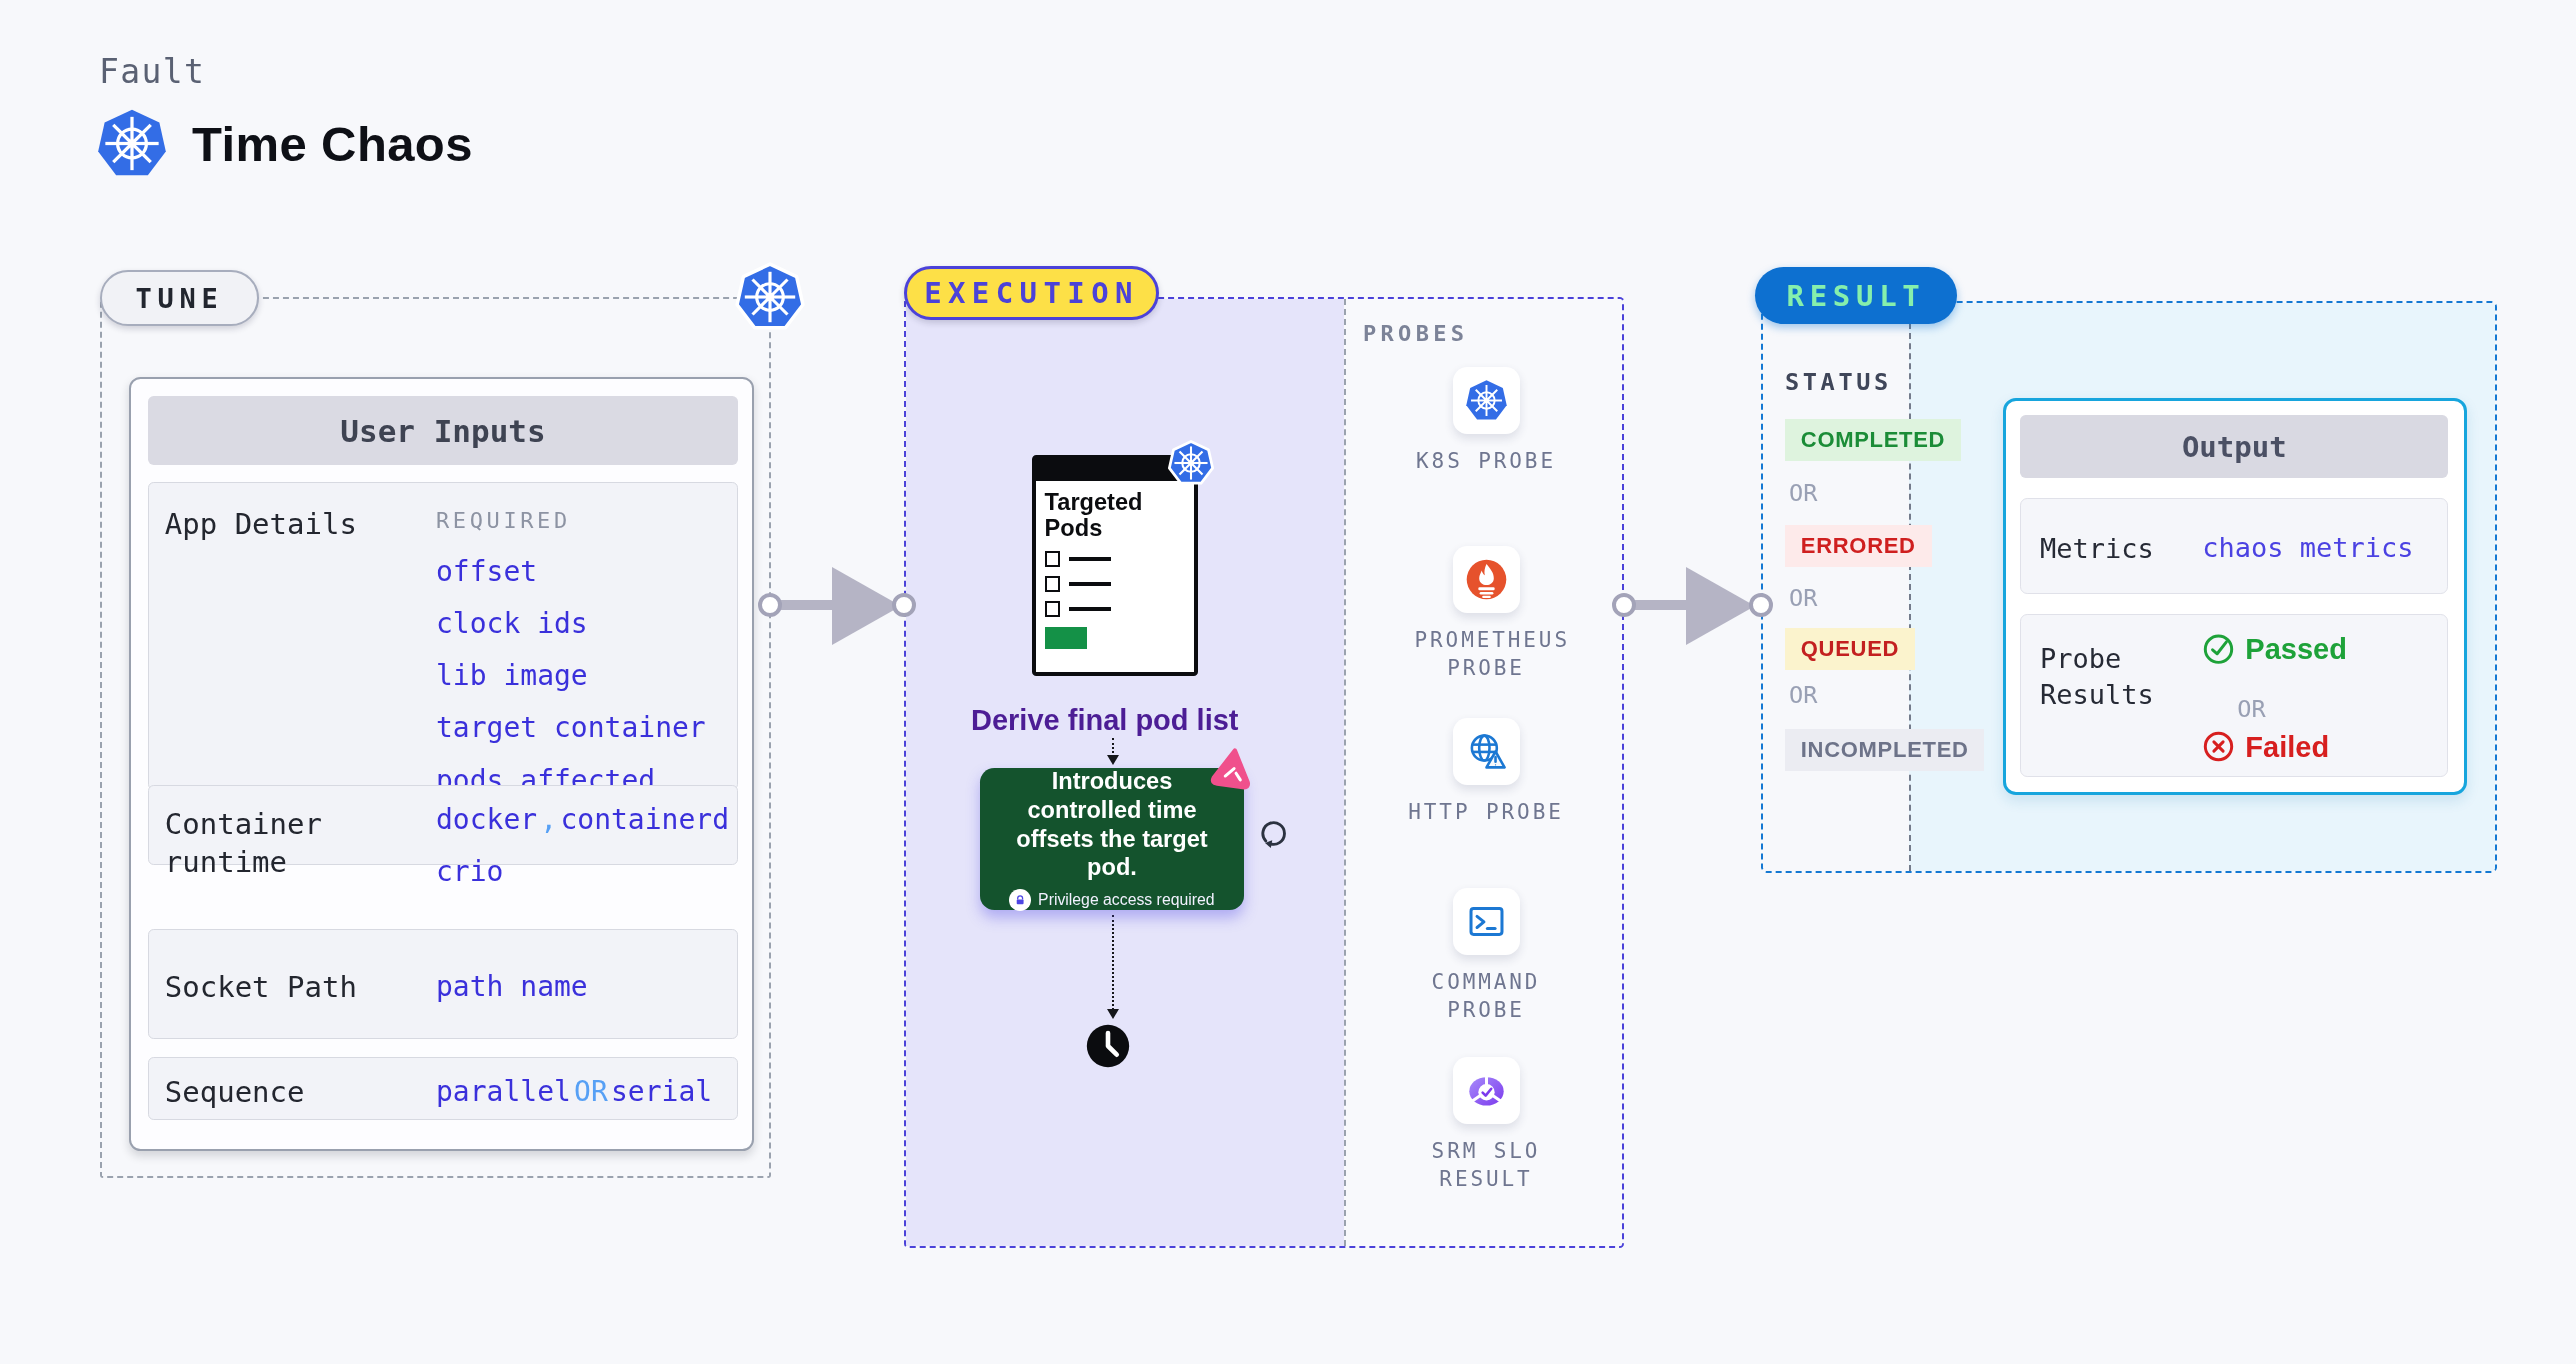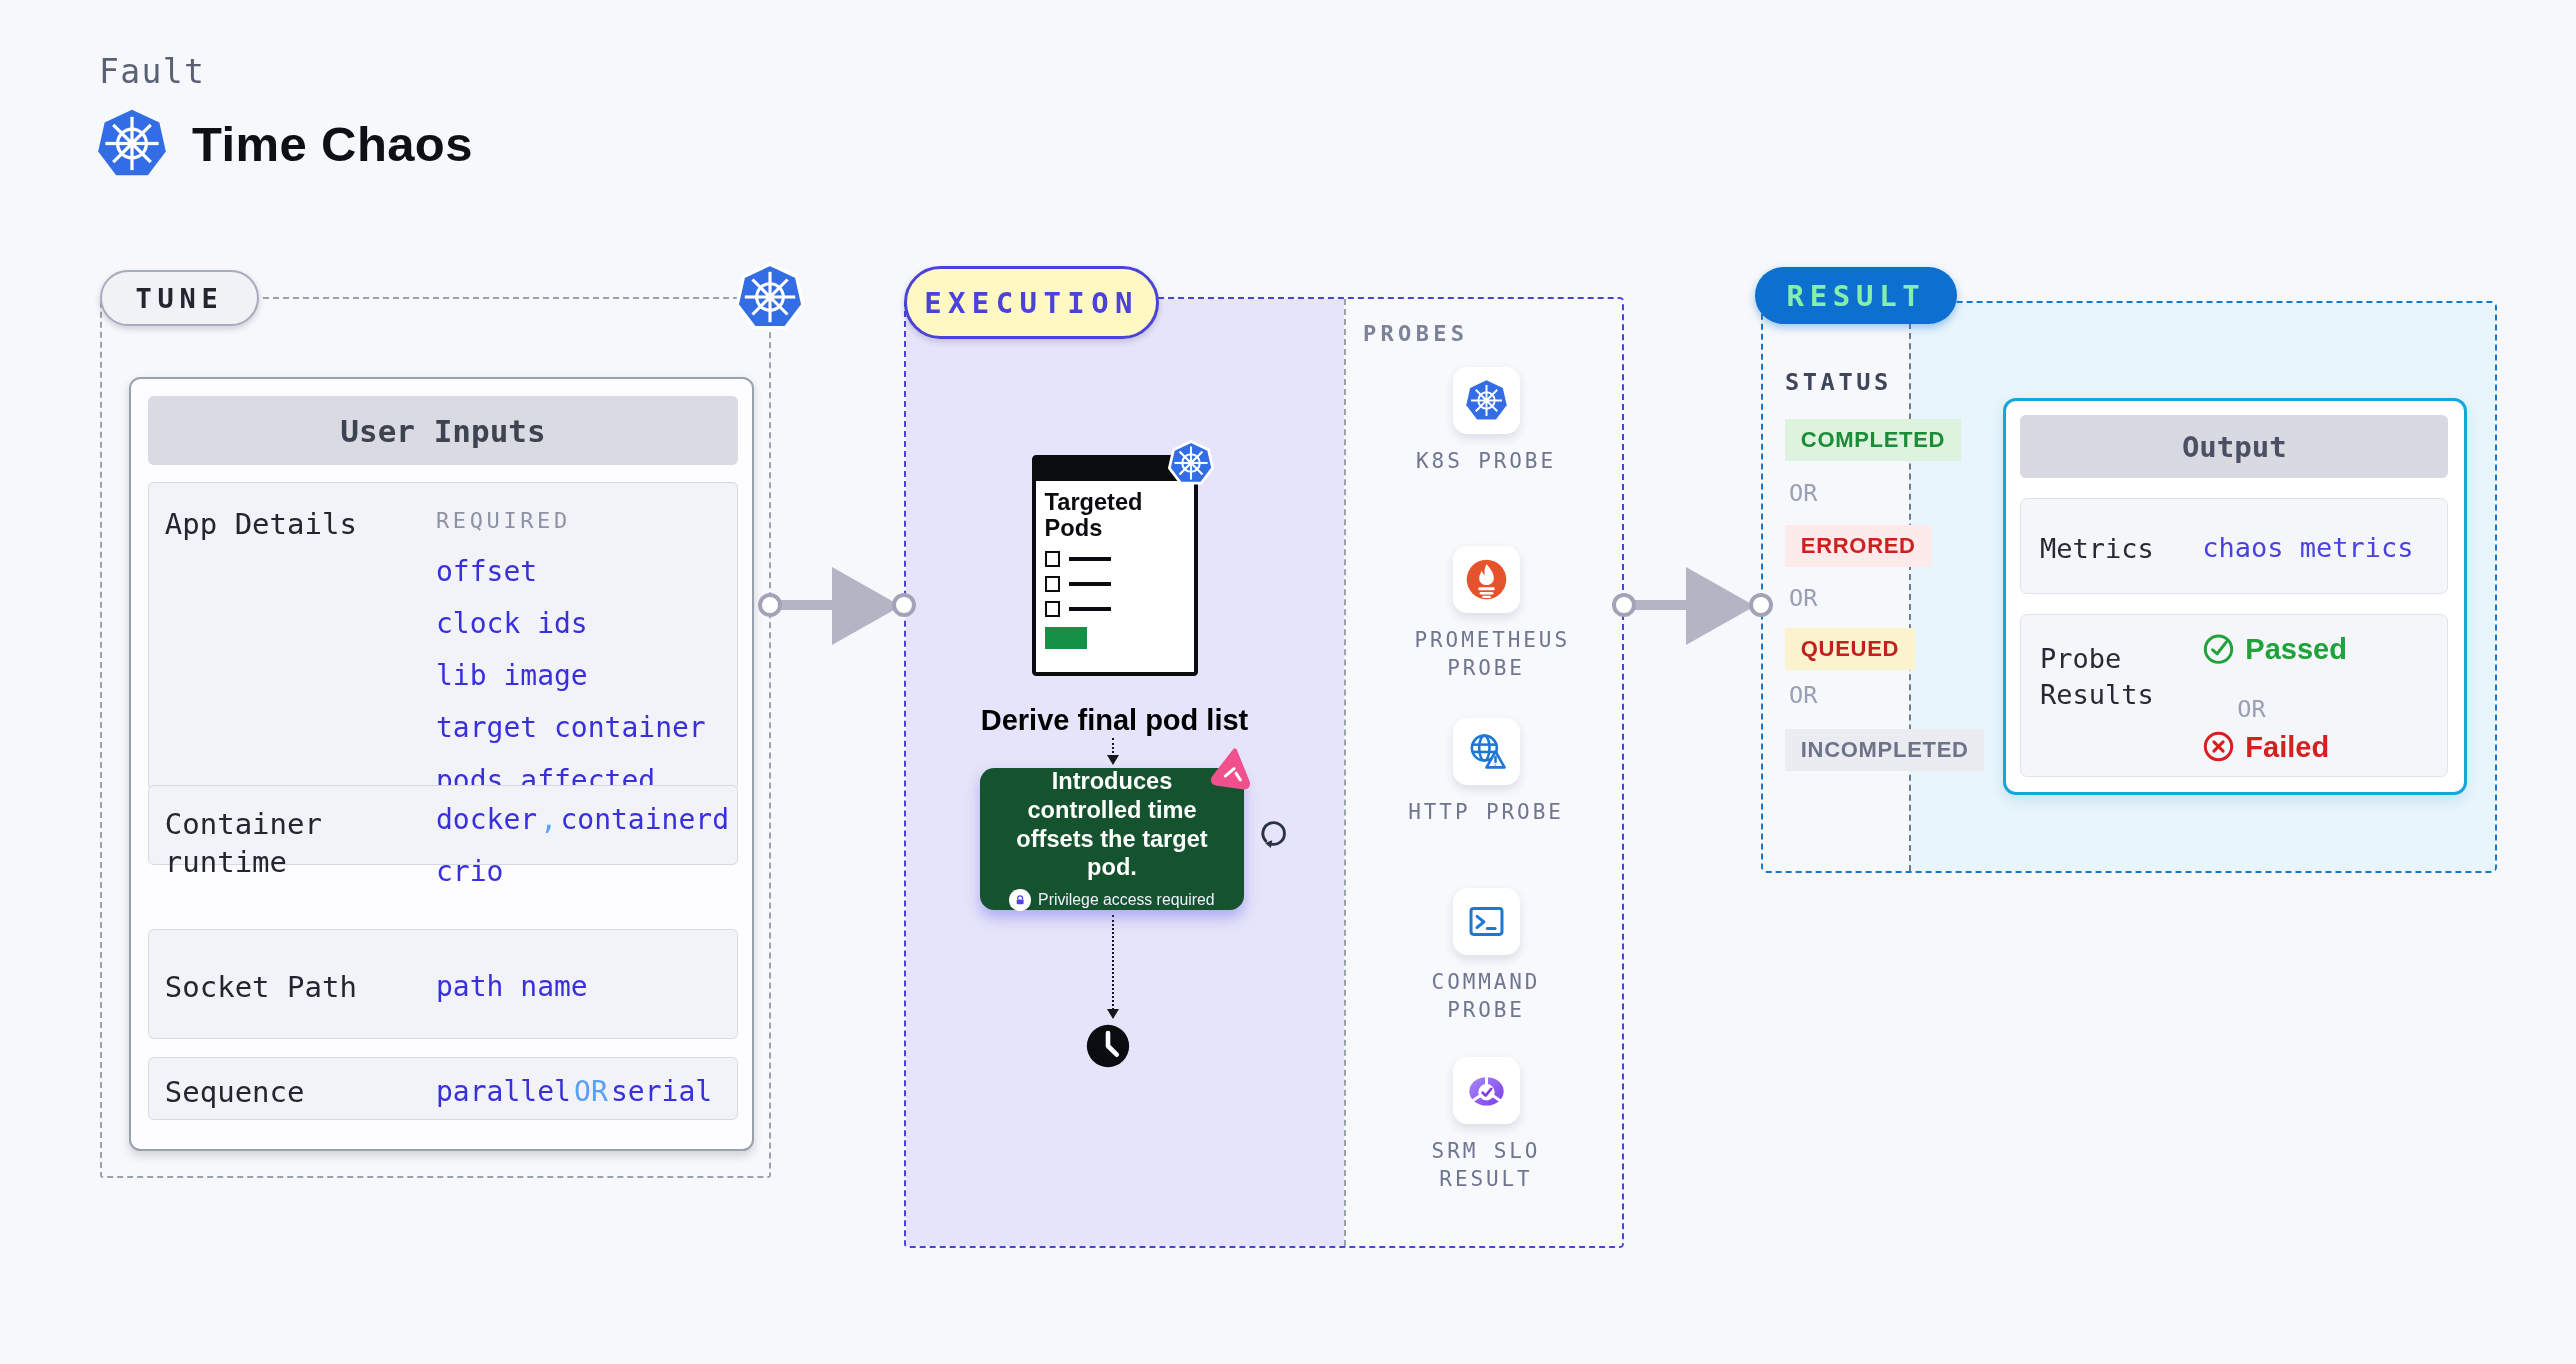--- a/index.html
+++ b/index.html
@@ -27,21 +27,21 @@
   .eyebrow{left:99px;top:52px;font:500 33px var(--mono);color:#5a6173;letter-spacing:1.4px;}
   .logo-hdr{left:96px;top:106px;width:72px;height:75px;}
   .page-title{left:192px;top:106px;height:75px;display:flex;align-items:center;
     font:bold 49px var(--sans);color:#0e1016;letter-spacing:0.4px;}
 
   
   .badge{display:flex;align-items:center;justify-content:center;border-radius:43px;
     font-family:var(--mono);font-weight:bold;z-index:6;box-shadow:0 2.9px 6.4px rgba(25,30,60,.18);}
   .badge-tune{left:100px;top:270px;width:159px;height:56px;background:#f1f2f6;
     border:2.9px solid #a7adbd;color:#22262f;font-size:27px;letter-spacing:5.7px;}
-  .badge-exec{left:904px;top:266px;width:255px;height:73px;background:#fef9c3;
+  .badge-exec{left:904px;top:266px;width:255px;height:54px;background:#fde047;
     border:3.6px solid var(--indigo);color:var(--indigo);font-size:29px;letter-spacing:6.4px;}
   .badge-result{left:1755px;top:267px;width:202px;height:57px;background:var(--resblue);
     border:none;color:#86efac;font-size:29px;letter-spacing:5.7px;box-shadow:0 3.6px 8.6px rgba(13,112,208,.38);}
 
   
   .tune-box{left:100px;top:297px;width:671px;height:881px;border:2.1px dashed var(--graydash);border-radius:2.9px;}
   .k8s-corner{left:735px;top:262px;width:70px;height:70px;z-index:7;}
   .ui-card{left:129px;top:377px;width:625px;height:774px;background:#fdfdff;
     border:2.1px solid #99a0ae;border-radius:11.5px;box-shadow:0 4.3px 10px rgba(20,24,40,.16);z-index:2;}
   .panel-head{position:absolute;left:17px;top:17px;width:590px;height:69px;background:#dadae3;border-radius:5.7px;
@@ -65,21 +65,21 @@
     border-left:2.1px dashed var(--graydash);}
   .pods-fig{left:1032px;top:455px;width:166px;height:221px;background:#fff;border:4.3px solid #0b0c0f;border-radius:4.3px;z-index:2;}
   .pods-bar{position:absolute;left:-0.7px;top:-0.7px;width:159px;height:23px;background:#0b0c0f;}
   .pods-k8s{position:absolute;right:-20px;top:-18.6px;width:46px;height:46px;}
   .pods-body{position:absolute;left:8.6px;top:30px;width:143px;}
   .pods-title{font:bold 23.6px var(--sans);color:#0b0c0f;line-height:1.12;}
   .cb-row{display:flex;align-items:center;gap:8.6px;margin-top:9.3px;}
   .cb{width:15.8px;height:15.8px;border:2.9px solid #0b0c0f;background:#fff;}
   .cb-line{width:42px;height:3.6px;background:#0b0c0f;}
   .green-btn{width:42px;height:21.5px;background:#149147;margin-top:10px;}
-  .step-label{font:bold 29px var(--sans);color:#000000;text-align:center;line-height:1.2;}
+  .step-label{font:bold 29px var(--sans);color:#4c1d95;line-height:1.2;}
   .dot-line{border-left:2.9px dotted #15161a;z-index:1;}
   .dot-tip{width:0;height:0;border-left:6.4px solid transparent;border-right:6.4px solid transparent;
     border-top:10.7px solid #15161a;}
   .tooltip-card{left:980px;top:768px;width:264px;height:142px;background:#14532d;border-radius:14.3px;
     box-shadow:0 7.2px 14.3px rgba(78,70,228,.35);z-index:2;display:flex;flex-direction:column;
     align-items:center;justify-content:center;padding:7.2px 11.5px;}
   .tooltip-text{font:bold 23.6px var(--sans);color:#fff;text-align:center;line-height:1.22;}
   .priv-row{display:flex;align-items:center;gap:7.2px;margin-top:7.2px;}
   .lock-circle{width:21.5px;height:21.5px;border-radius:50%;background:#fff;display:flex;align-items:center;justify-content:center;}
   .priv-text{font:500 15.8px var(--sans);color:#f2f1ff;}

